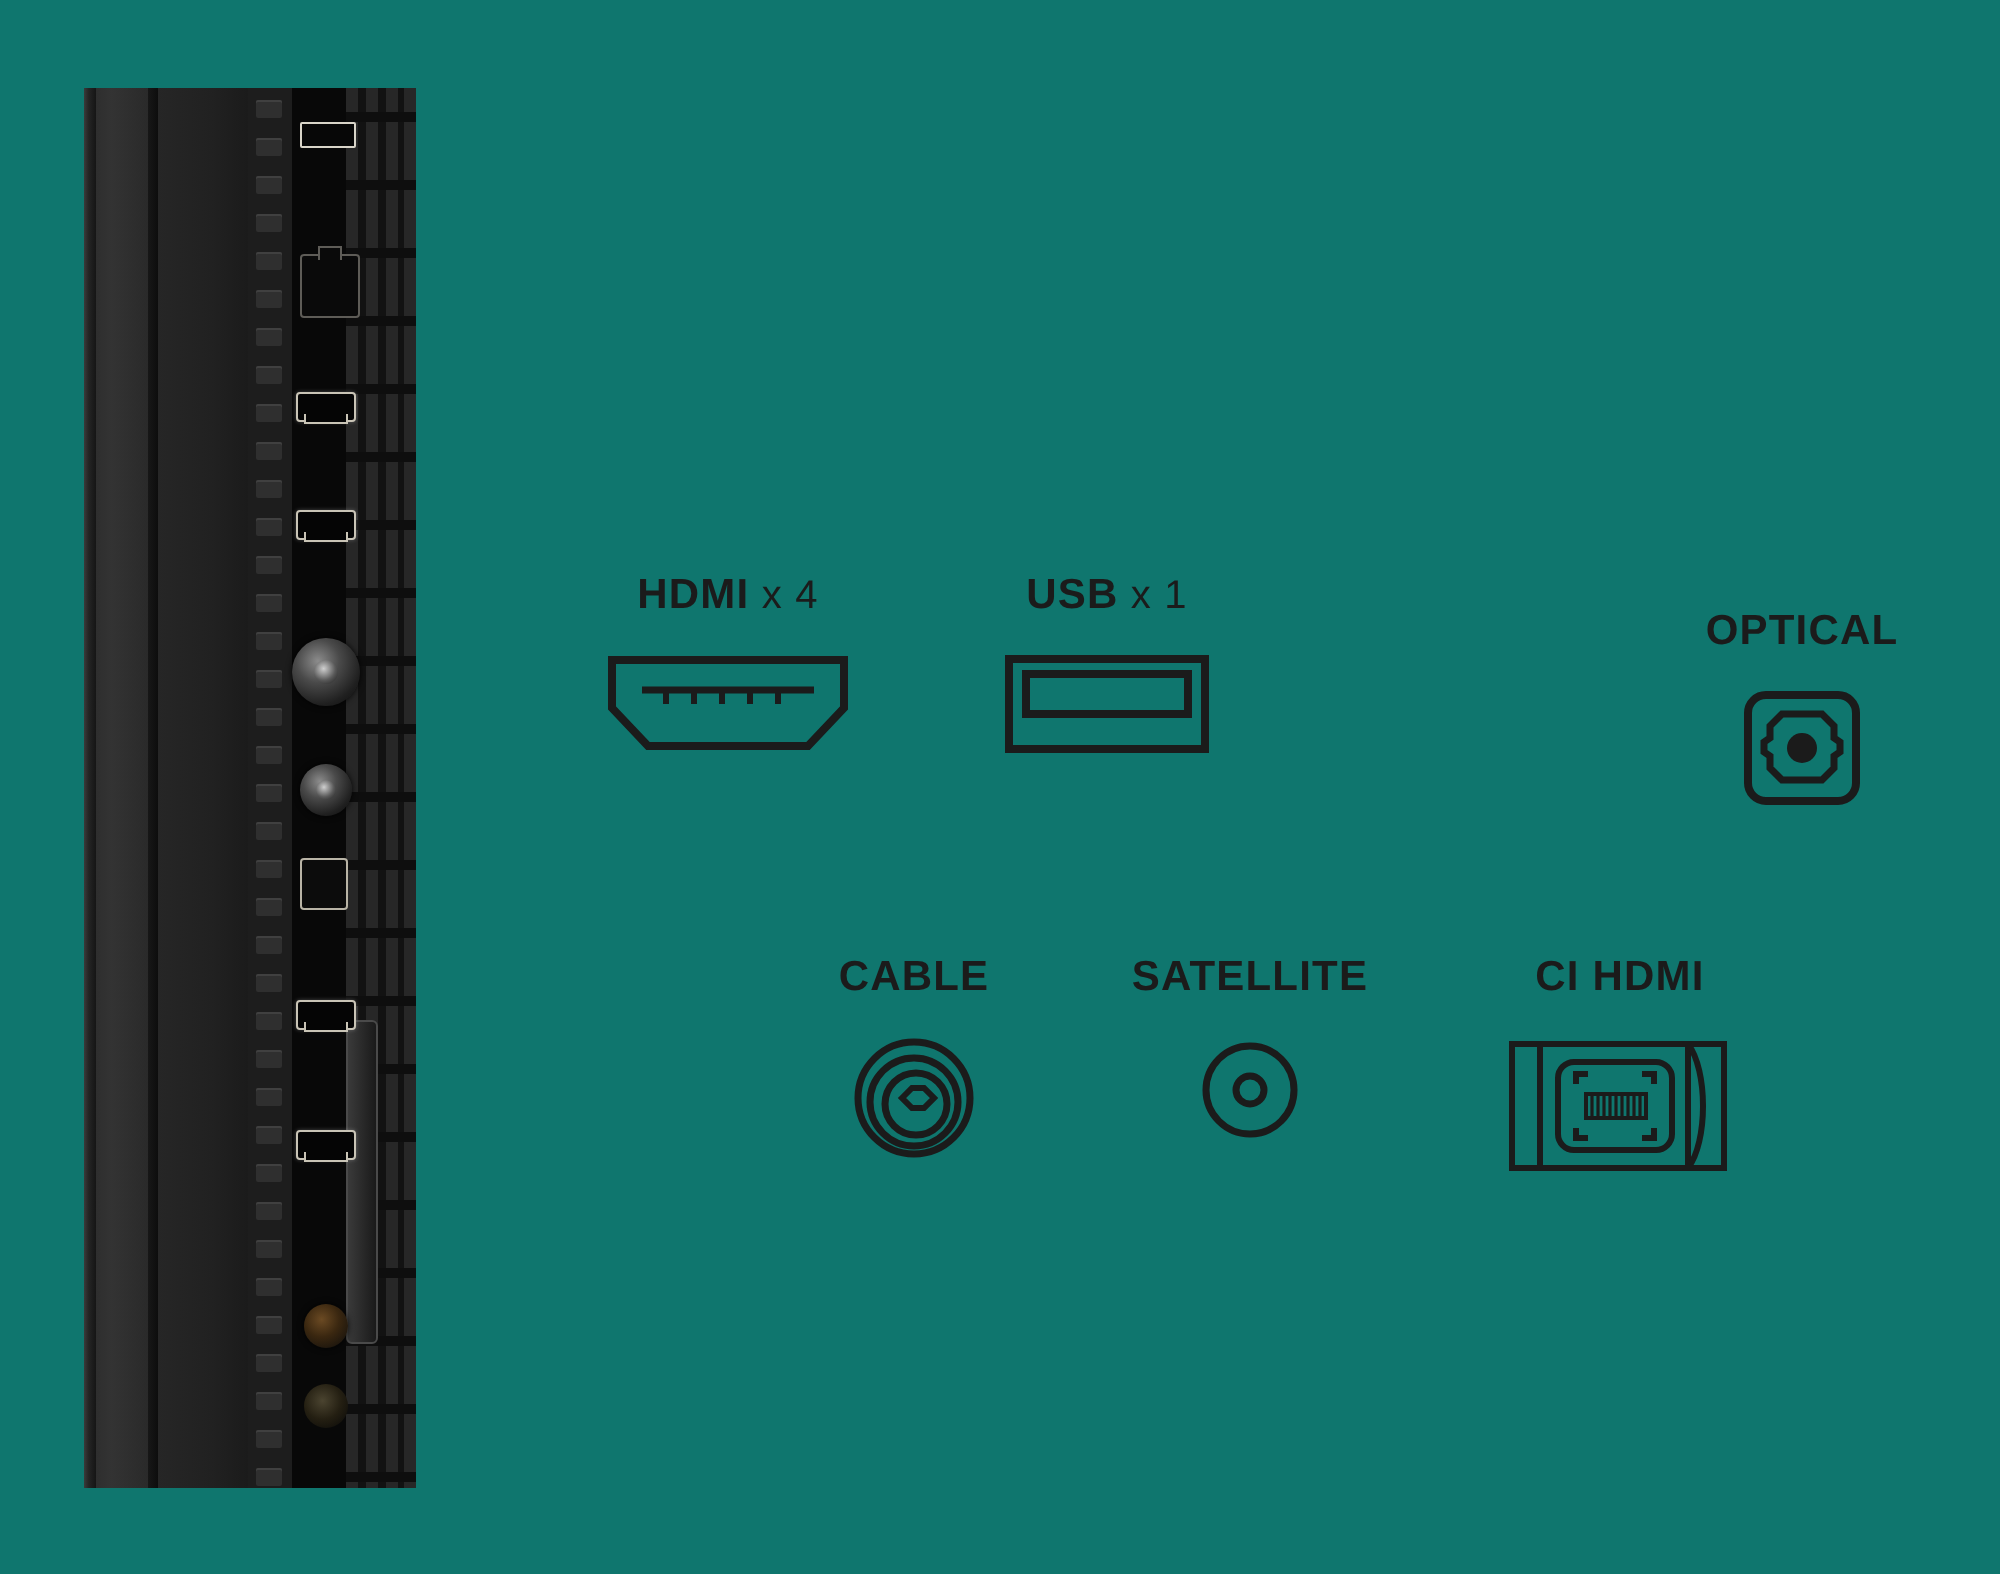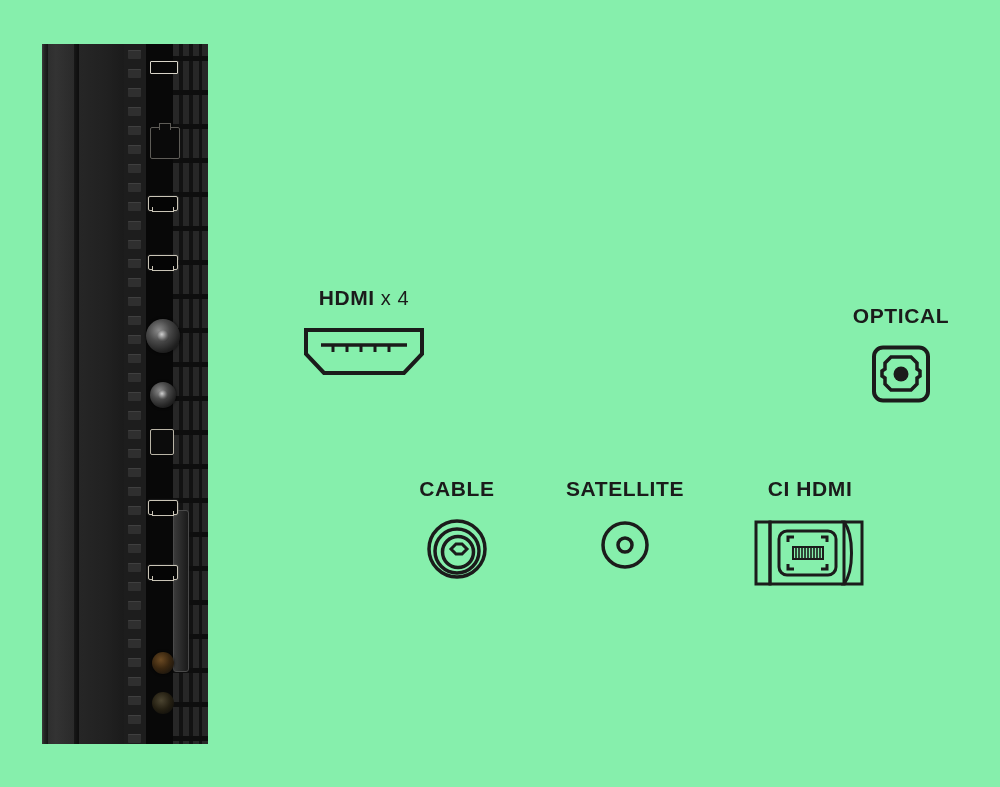--- a/index.html
+++ b/index.html
@@ -5,21 +5,21 @@
 <style>
   html, body {
     margin: 0;
     padding: 0;
     background: #ffffff;
   }
   #page {
     position: relative;
     width: 1000px;
     height: 787px;
-    background: #86efac;
+    background: #0f766e;
     overflow: hidden;
     font-family: "Liberation Sans", sans-serif;
   }
 
   
   #tv-panel {
     position: absolute;
     left: 42px;
     top: 44px;
     width: 166px;
@@ -305,20 +305,31 @@
           <line x1="30" y1="18" x2="30" y2="25"></line>
           <line x1="44" y1="18" x2="44" y2="25"></line>
           <line x1="58" y1="18" x2="58" y2="25"></line>
           <line x1="72" y1="18" x2="72" y2="25"></line>
           <line x1="86" y1="18" x2="86" y2="25"></line>
         </g>
       </svg>
     </div>
   </div>
 
+  <div class="legend-item" style="left:502px; top:287px; width:103px;">
+    <div class="legend-label">
+      <span>USB</span><span class="mult"> x 1</span>
+    </div>
+    <div class="legend-icon">
+      <svg width="103" height="50" viewBox="0 0 103 50" aria-hidden="true">
+        <rect x="2.5" y="2.5" width="98" height="45" fill="none" stroke="#1b1b1b" stroke-width="4"></rect>
+        <rect x="11" y="10" width="81" height="20" fill="none" stroke="#1b1b1b" stroke-width="4"></rect>
+      </svg>
+    </div>
+  </div>
 
 
   <div class="legend-item" style="left:845px; top:287px; width:112px;margin-top:18px;">
     <div class="legend-label">
       <span>OPTICAL</span><span class="mult"></span>
     </div>
     <div class="legend-icon">
       <svg width="112" height="58" viewBox="0 0 112 58" aria-hidden="true">
         <rect x="29" y="2.5" width="54" height="53" rx="9" ry="9" fill="none" stroke="#1b1b1b" stroke-width="4"></rect>
         <path d="M40 18 L46 12 H66 L72 18 V24 L75 26 V31 L72 33 V39 L66 45 H46 L40 39 V33 L37 31 V26 L40 24 Z" fill="none" stroke="#1b1b1b" stroke-width="3.5" stroke-linejoin="miter"></path>

